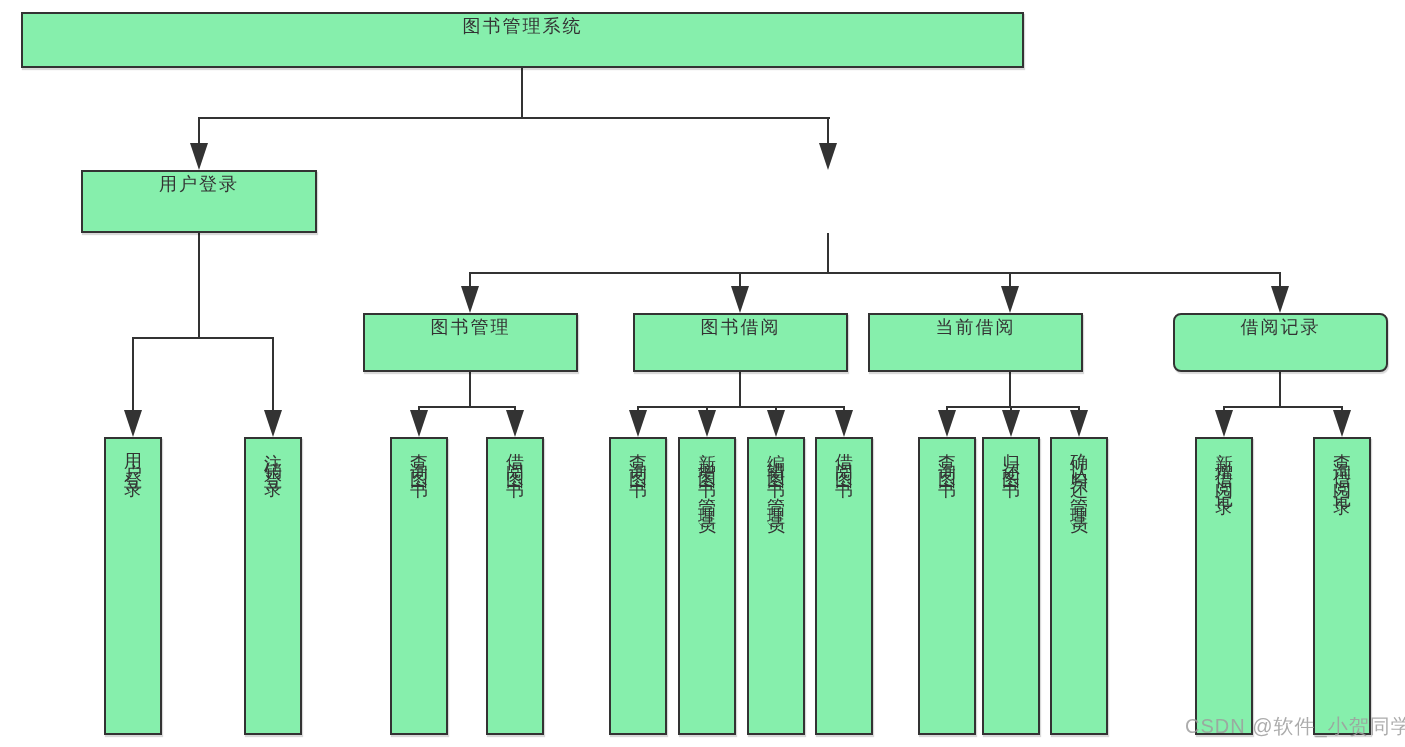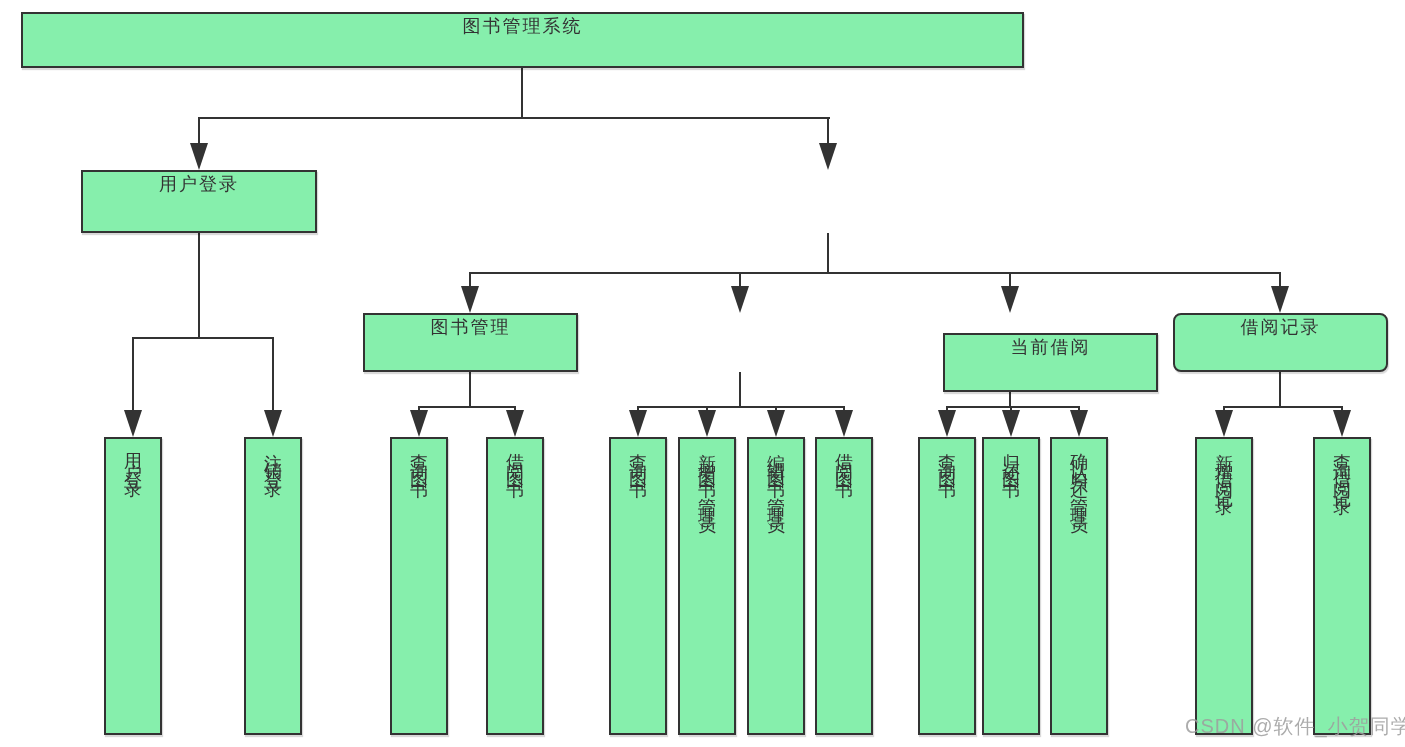--- a/index.html
+++ b/index.html
@@ -99,21 +99,24 @@
   <div class="line" style="left:1009px; top:272px; width:2px; height:36px;"></div>
   <div class="line" style="left:1279px; top:272px; width:2px; height:36px;"></div>
   <div class="arrow" style="left:461px; top:286px;"></div>
   <div class="arrow" style="left:731px; top:286px;"></div>
   <div class="arrow" style="left:1001px; top:286px;"></div>
   <div class="arrow" style="left:1271px; top:286px;"></div>
 
   <div class="node mid" style="left:363px;">
     <span>图书管理</span>
   </div>
-  <div class="node mid" style="left:943px;margin-top:20px;">
+  <div class="node mid" style="left:633px;">
+    <span>图书借阅</span>
+  </div>
+  <div class="node mid" style="left:868px;">
     <span>当前借阅</span>
   </div>
   <div class="node mid" style="left:1173px;border-radius:8px;">
     <span>借阅记录</span>
   </div>
 
   <div class="line" style="left:469px; top:372px; width:2px; height:35px;"></div>
   <div class="line" style="left:418px; top:406px; width:98px; height:2px;"></div>
   <div class="line" style="left:418px; top:406px; width:2px; height:27px;"></div>
   <div class="line" style="left:514px; top:406px; width:2px; height:27px;"></div>

